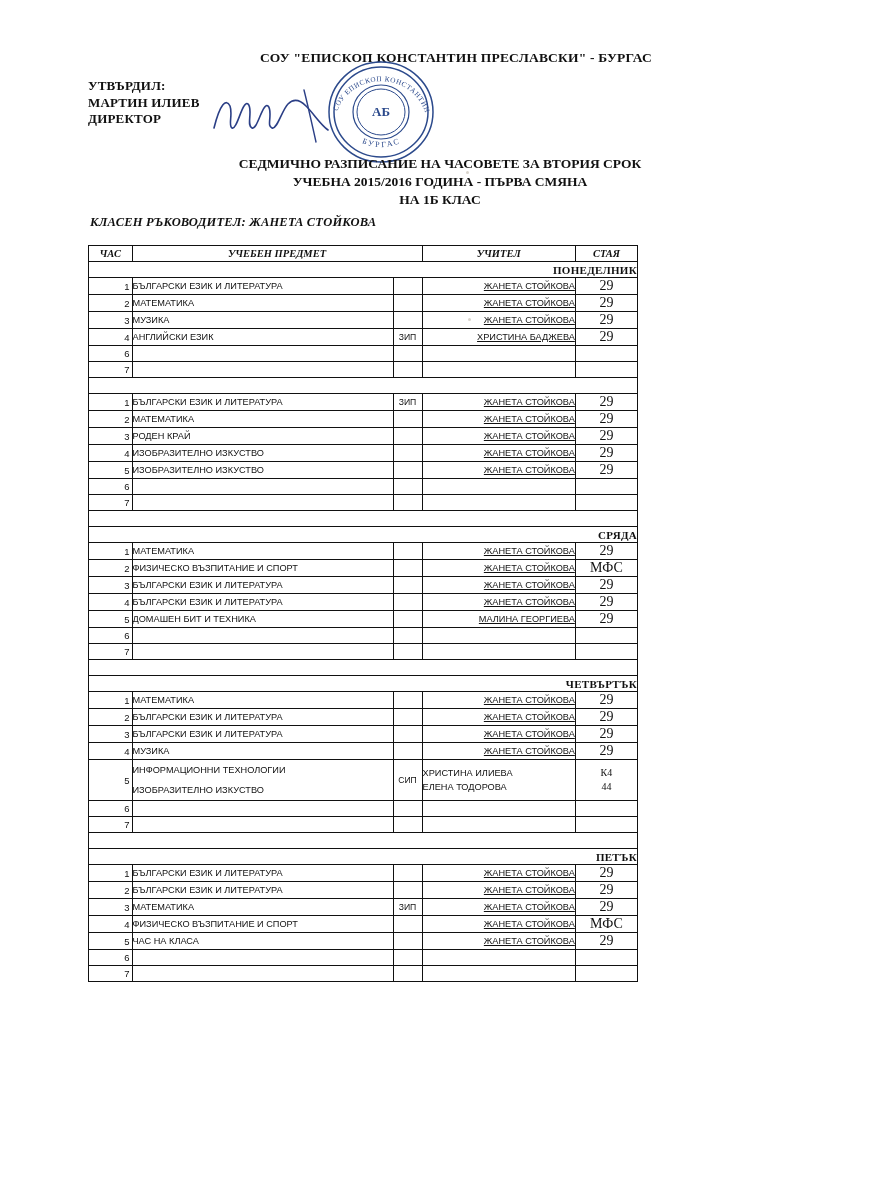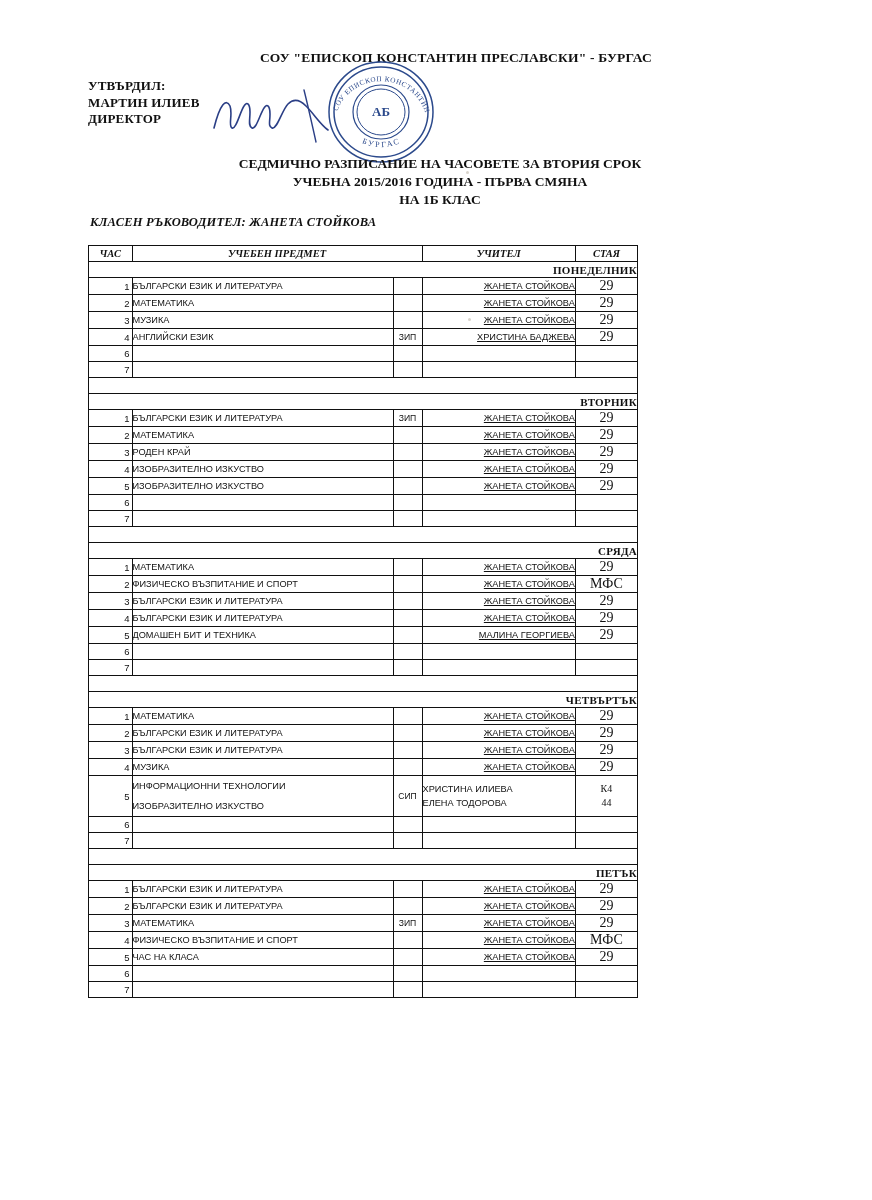--- a/index.html
+++ b/index.html
@@ -333,23 +333,20 @@
               </div>
             </td>
             <td class="subj"></td>
             <td class="zip"></td>
             <td class="teach"></td>
             <td class="room"></td>
           </tr>
           <tr class="gap">
             <td colspan="5"></td>
           </tr>
-          <tr class="dayrow">
-            <td colspan="5">ВТОРНИК</td>
-          </tr>
           <tr>
             <td class="hour">
               <div class="hour-cell">
                 <span class="hour-mark"></span>
                 <span class="hour-num">1</span>
               </div>
             </td>
             <td class="subj">БЪЛГАРСКИ ЕЗИК И ЛИТЕРАТУРА</td>
             <td class="zip">ЗИП</td>
             <td class="teach">ЖАНЕТА СТОЙКОВА</td>

